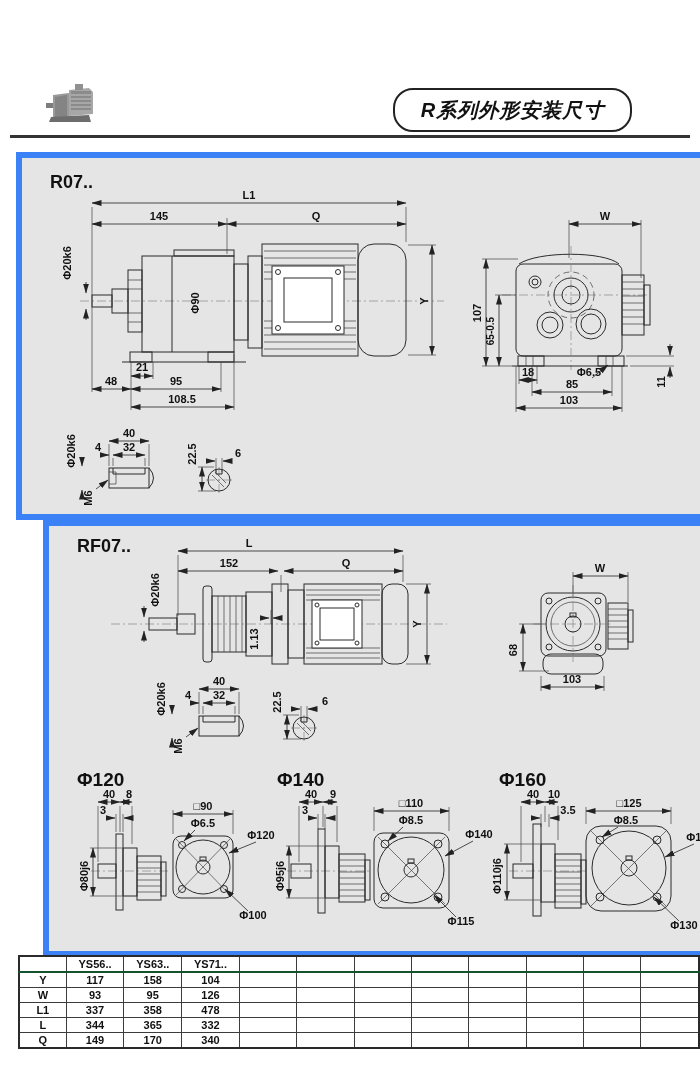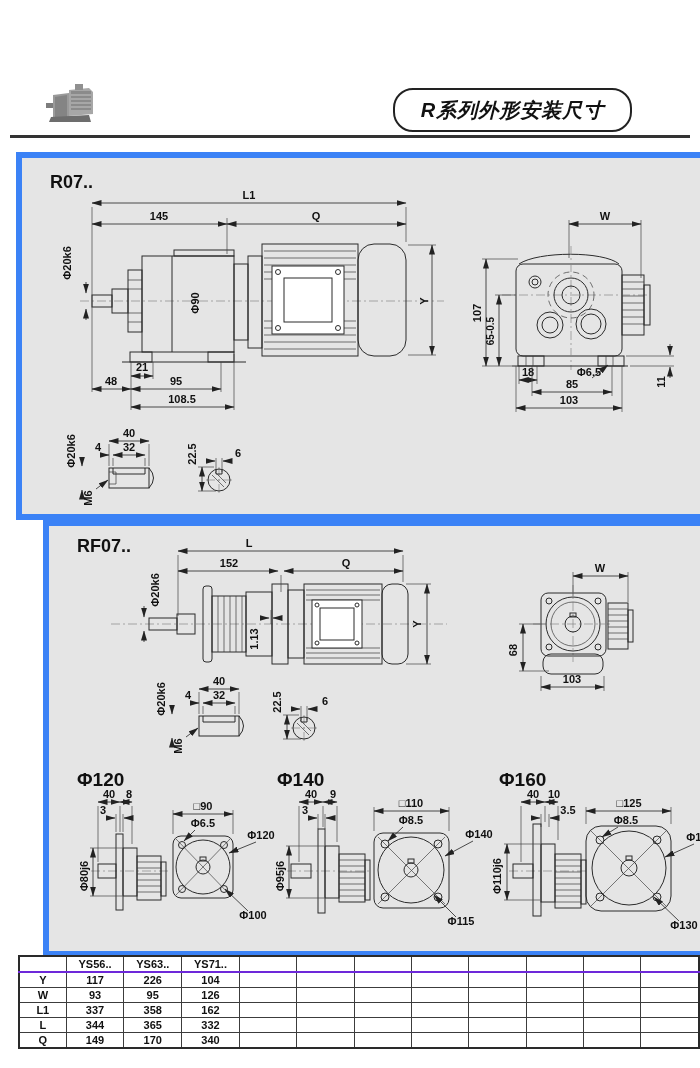--- a/index.html
+++ b/index.html
@@ -21,21 +21,21 @@
   .ln{stroke:#2b2b2b;stroke-width:1;fill:none;}
   .lnf{stroke:#2b2b2b;stroke-width:1;fill:#fff;}
   .thin{stroke:#3a3a3a;stroke-width:.7;fill:none;}
   .ext{stroke:#444;stroke-width:.7;fill:none;}
   .dim,.dimE{stroke:#222;stroke-width:.8;fill:none;}
   .cl{stroke:#888;stroke-width:.7;fill:none;stroke-dasharray:9 3 2 3;}
   .dimtable{position:absolute;left:18px;top:955px;border-collapse:collapse;table-layout:fixed;}
   .dimtable td{border:1px solid #3c3c3c;height:14px;padding:0;text-align:center;
                font-size:11px;font-weight:bold;font-family:"Liberation Sans",sans-serif;}
   .dimtable{border:2px solid #2a2a2a;}
-  .dimtable tr.hdr td{border-bottom:2px solid #6d28d9;border-radius:7px;}
+  .dimtable tr.hdr td{border-bottom:2px solid #14532d;border-radius:7px;}
   .c-lbl{width:46px;} .c-v{width:57px;}
 </style>
 </head>
 <body>
 
 <div class="page">
 
   <svg width="0" height="0" style="position:absolute">
     <defs>
       <marker id="ar" viewBox="0 0 10 6" refX="9.5" refY="3" markerWidth="10" markerHeight="6" orient="auto-start-reverse" markerUnits="userSpaceOnUse">
@@ -577,21 +577,21 @@
           <td class="c-v"></td>
           <td class="c-v"></td>
           <td class="c-v"></td>
           <td class="c-v"></td>
           <td class="c-v"></td>
           <td class="c-v"></td>
         </tr>
     <tr>
       <td>Y</td>
       <td>117</td>
-      <td>226</td>
+      <td>158</td>
       <td>104</td>
     <td class="c-v"></td>
           <td class="c-v"></td>
           <td class="c-v"></td>
           <td class="c-v"></td>
           <td class="c-v"></td>
           <td class="c-v"></td>
           <td class="c-v"></td>
           <td class="c-v"></td>
         </tr>
@@ -606,21 +606,21 @@
           <td class="c-v"></td>
           <td class="c-v"></td>
           <td class="c-v"></td>
           <td class="c-v"></td>
           <td class="c-v"></td>
         </tr>
     <tr>
       <td>L1</td>
       <td>337</td>
       <td>358</td>
-      <td>162</td>
+      <td>478</td>
     <td class="c-v"></td>
           <td class="c-v"></td>
           <td class="c-v"></td>
           <td class="c-v"></td>
           <td class="c-v"></td>
           <td class="c-v"></td>
           <td class="c-v"></td>
           <td class="c-v"></td>
         </tr>
     <tr>

